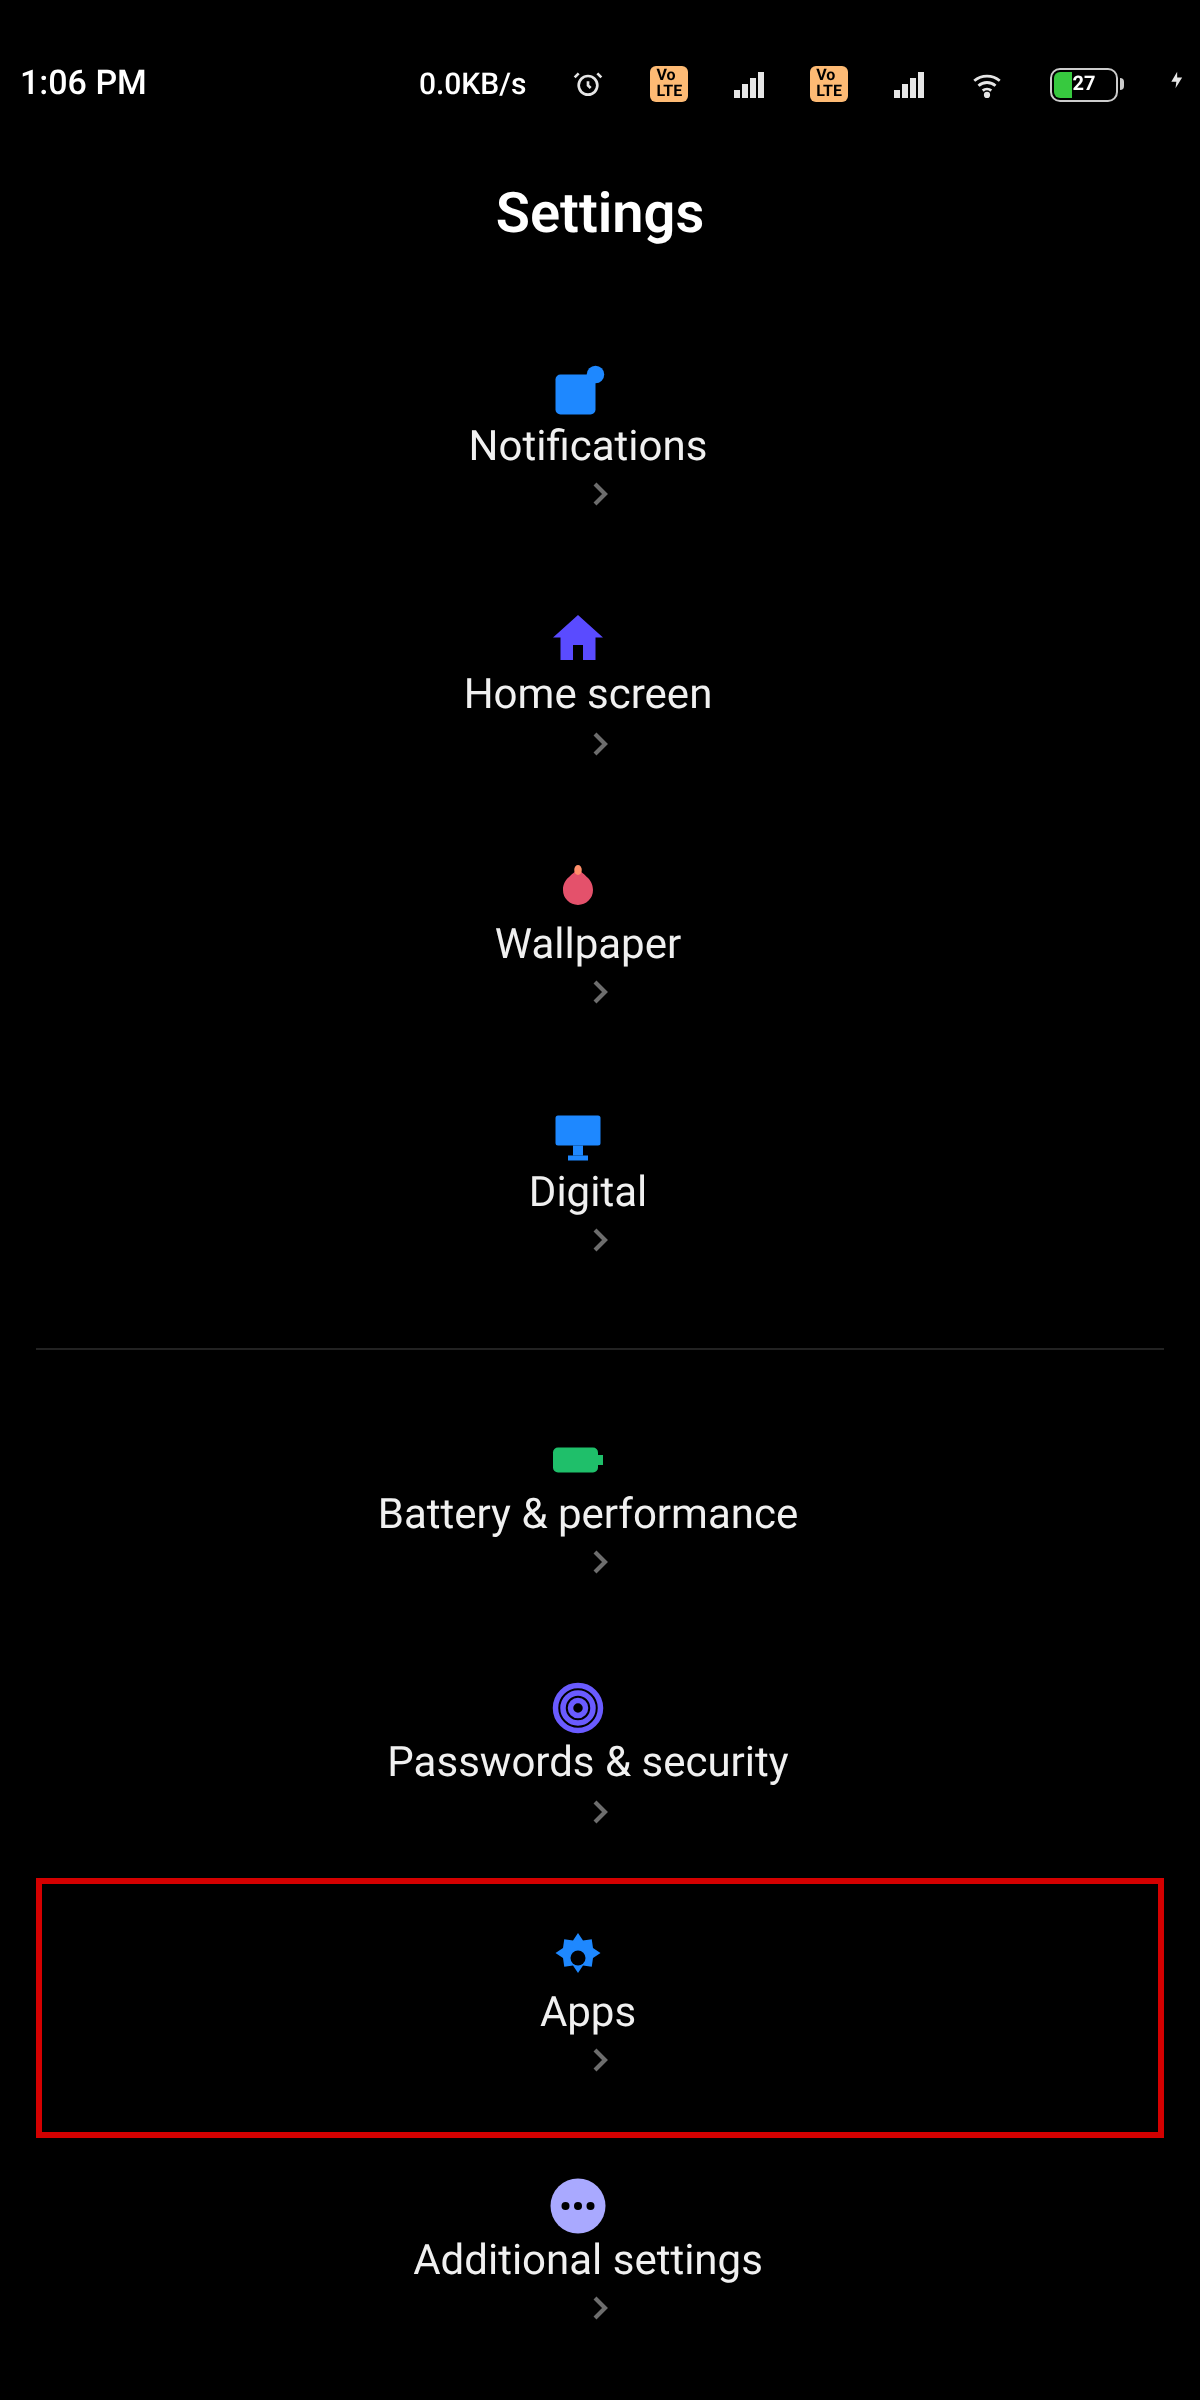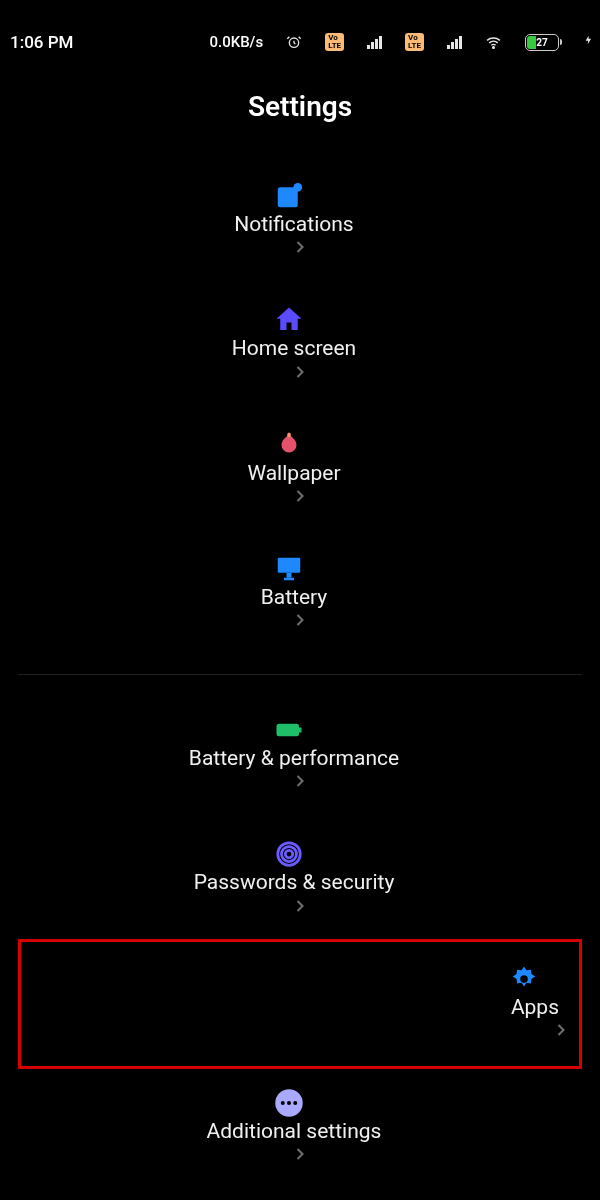--- a/index.html
+++ b/index.html
@@ -107,21 +107,20 @@
 
   .divider {
     height: 1px;
     background: #222;
     margin: 18px 18px;
   }
 
   .highlight {
     border: 3px solid #d40000;
     margin: -3px 0;
-    align-items: flex-end;
   }
 
   
   .icon-slot svg { width: 30px; height: 30px; }
 </style>
 </head>
 <body>
 
 <div class="status-bar">
   <div class="status-left">
@@ -216,21 +215,21 @@
   </div>
 
   <div class="row">
     <span class="icon-slot">
       <svg viewBox="0 0 24 24" fill="#1e88ff">
           <rect x="3" y="3" width="18" height="12" rx="1"></rect>
           <rect x="10" y="15" width="4" height="4"></rect>
           <rect x="8" y="19" width="8" height="2"></rect>
         </svg>
     </span>
-    <span class="label">Battery</span>
+    <span class="label">Digital</span>
     <span class="chev">
       <svg viewBox="0 0 24 24" width="20" height="20" fill="none" stroke="currentColor" stroke-width="2.5">
           <path d="M9 6l6 6-6 6"></path>
         </svg>
     </span>
   </div>
 
 </div>
 
 <div class="divider"></div>

